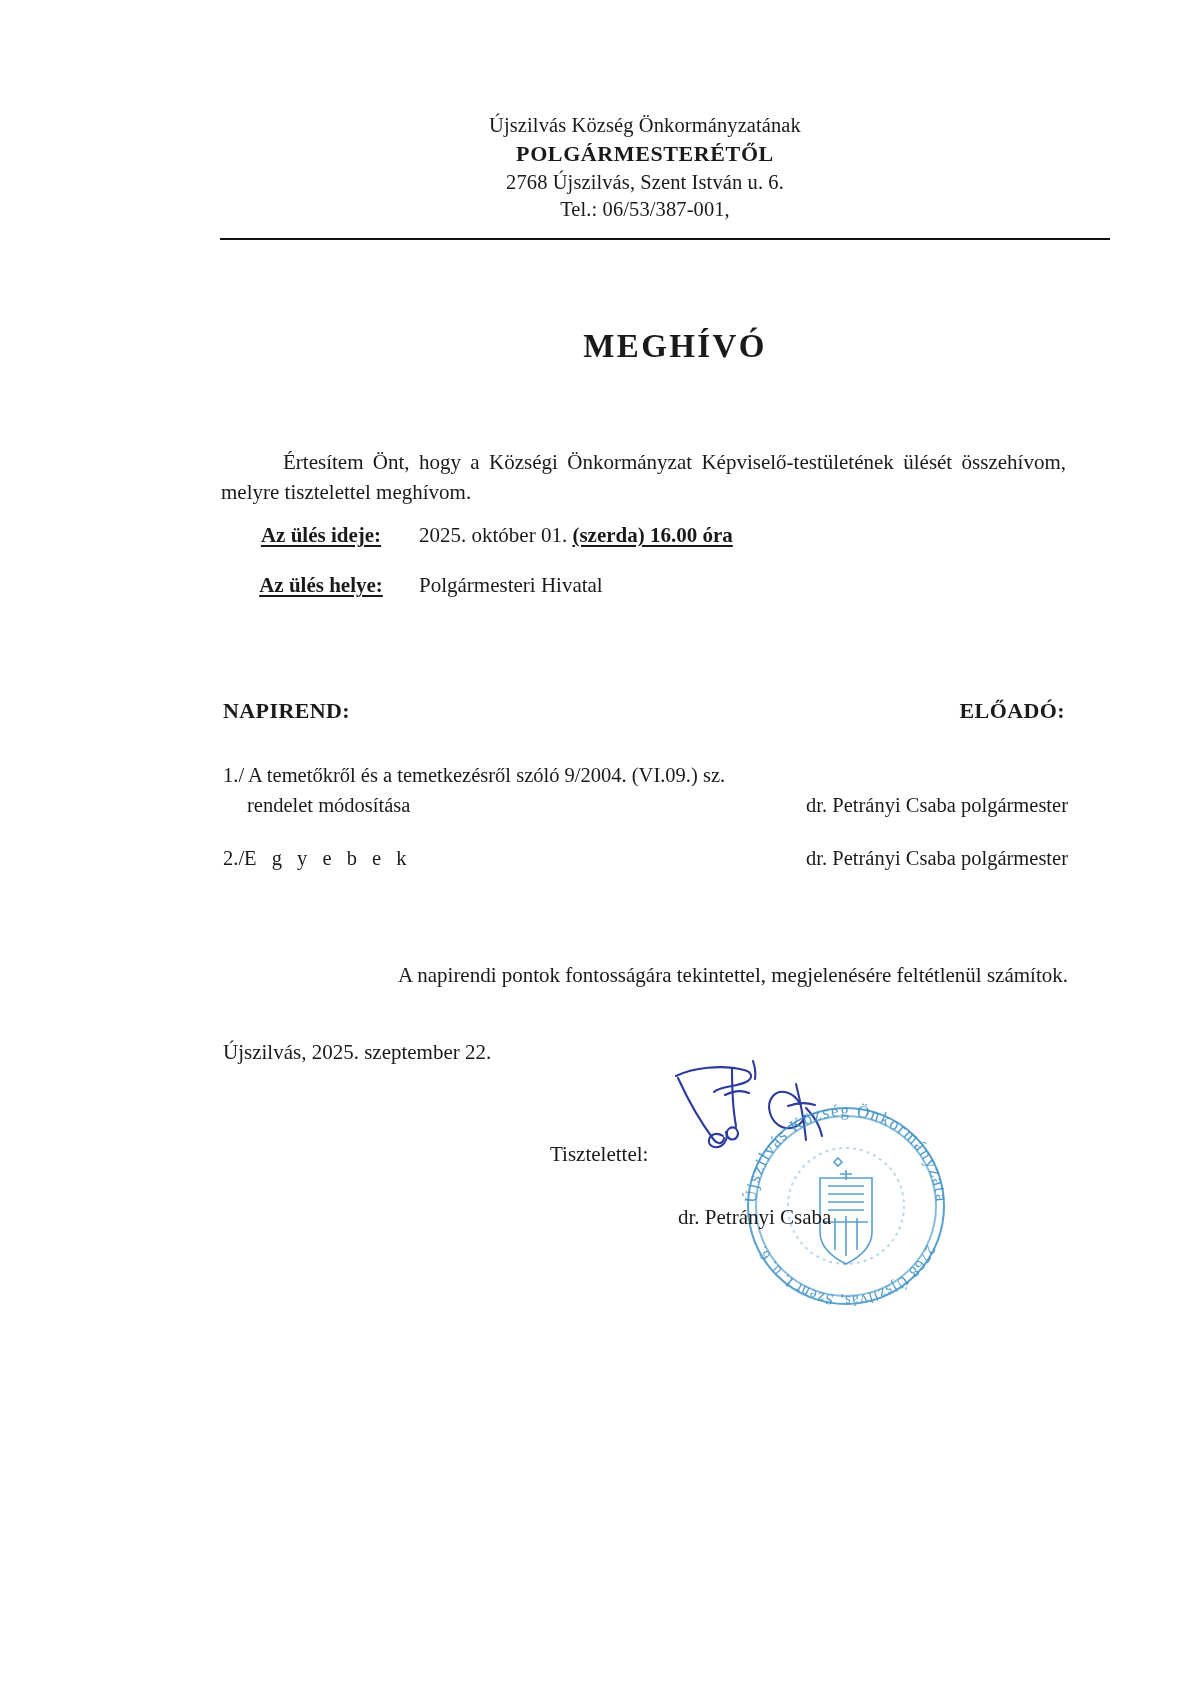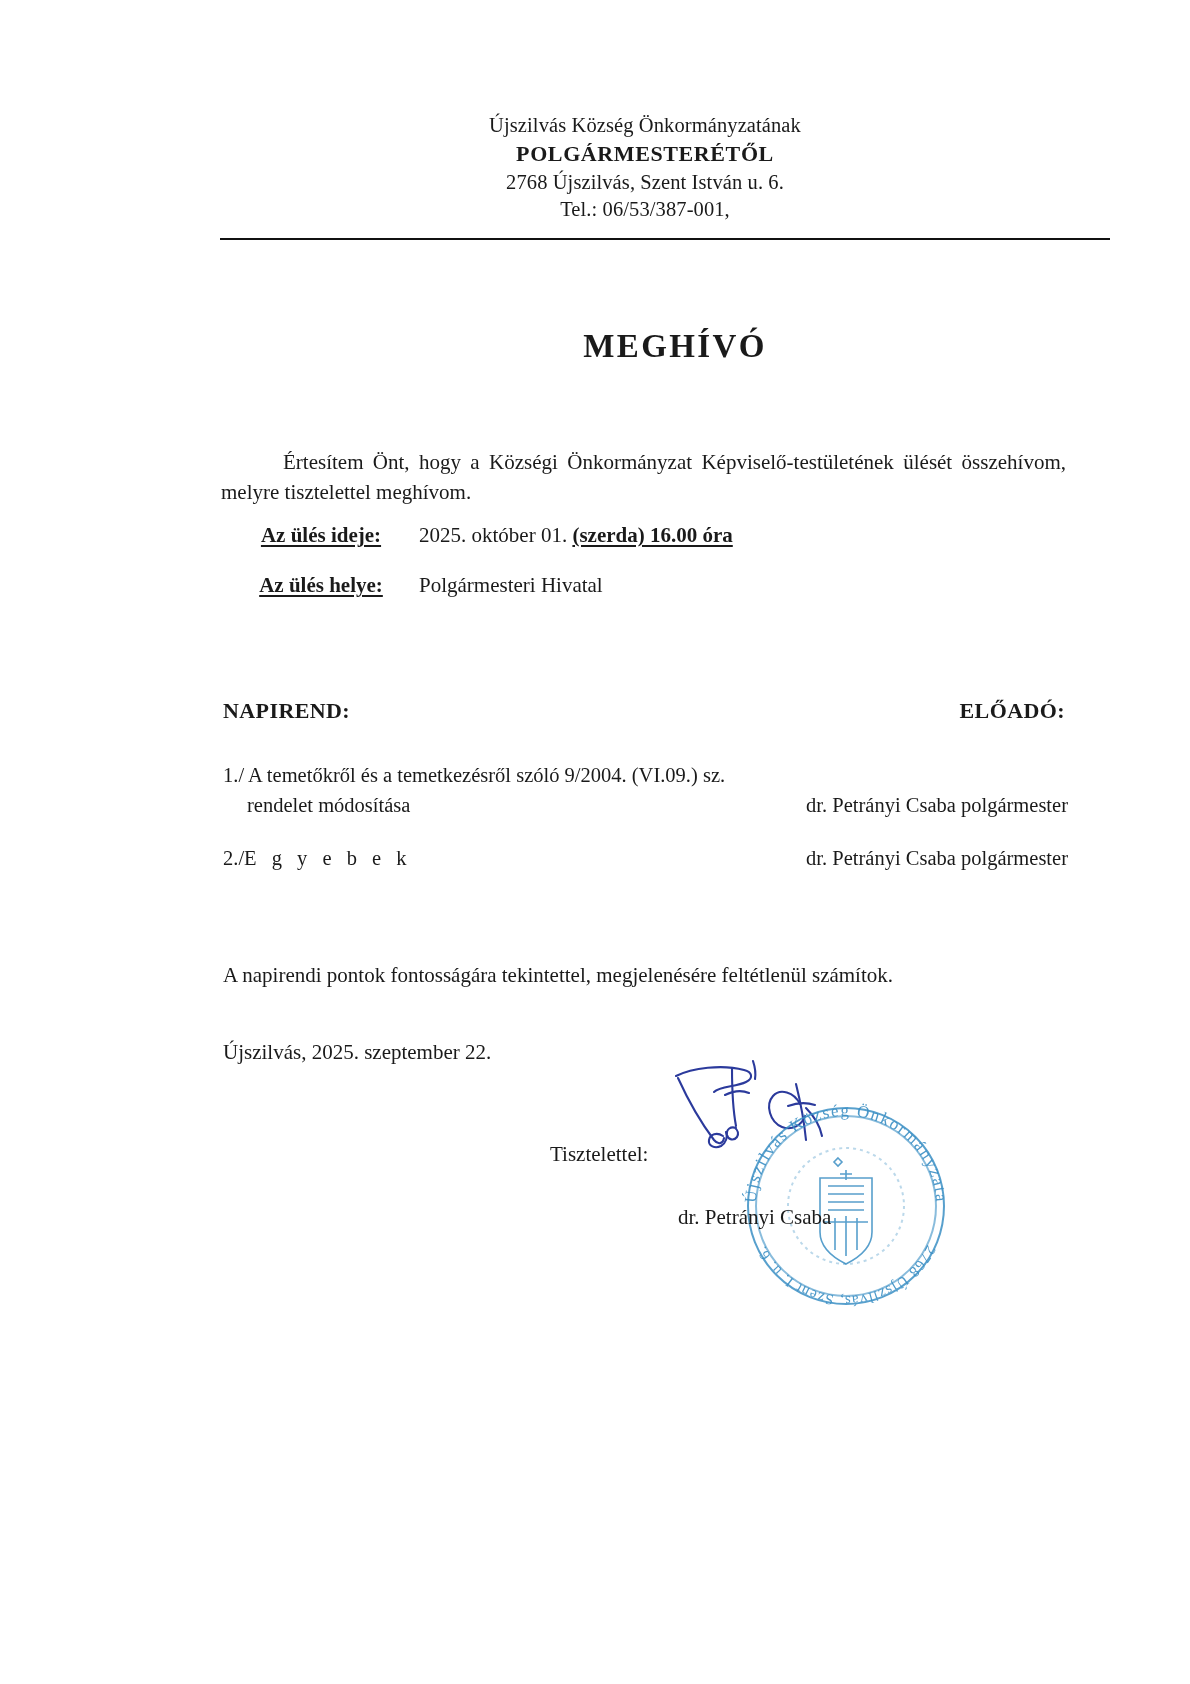--- a/index.html
+++ b/index.html
@@ -132,20 +132,21 @@
   .agenda-item .topic-cont { padding-left: 24px; }
   .agenda-item .presenter { white-space: nowrap; }
   .spaced { letter-spacing: 5px; }
   
   .closing {
     position: absolute;
     left: 143px;
     top: 963px;
     width: 845px;
     font-size: 21px;
+    text-align: right;
   }
   .place-date {
     position: absolute;
     left: 143px;
     top: 1040px;
     font-size: 21px;
   }
   
   .regards {
     position: absolute;

